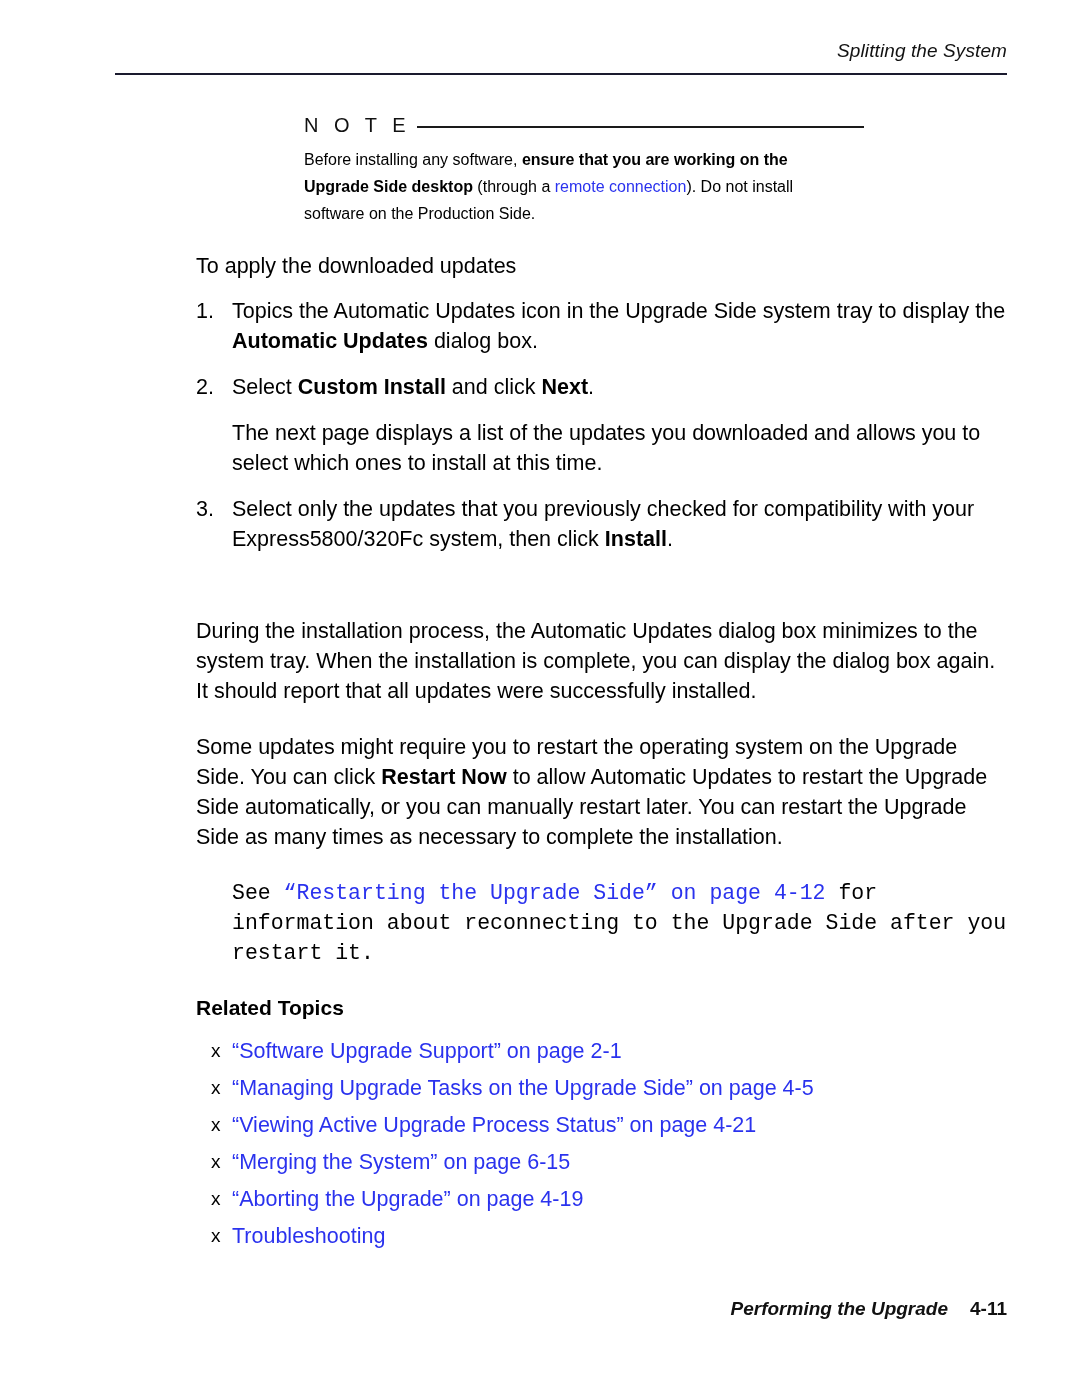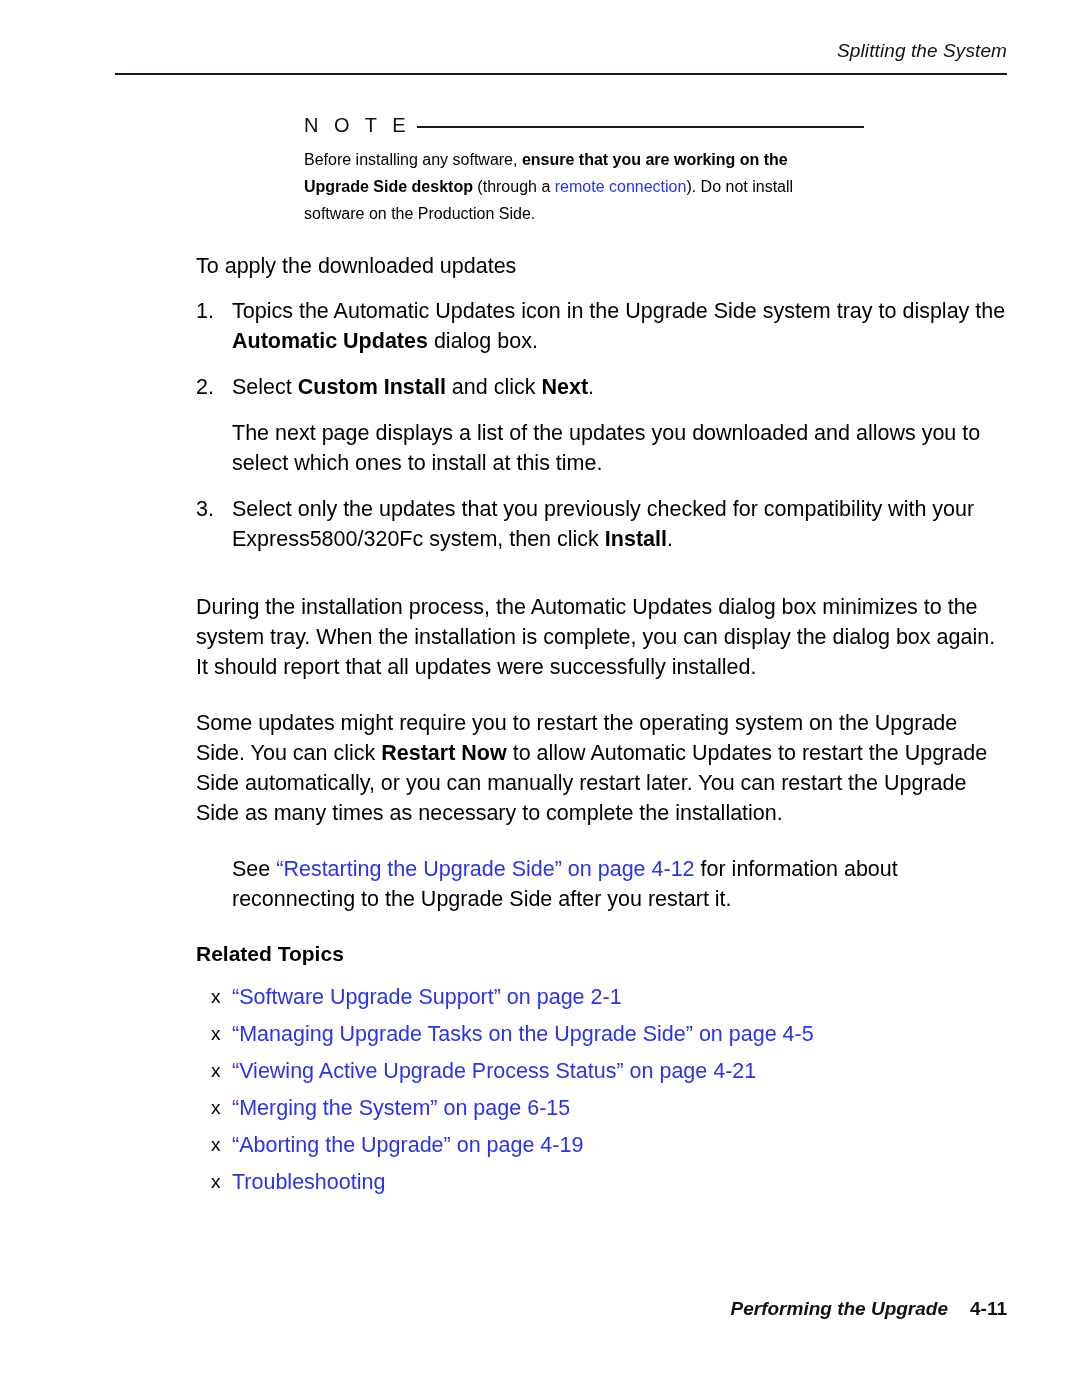--- a/index.html
+++ b/index.html
@@ -120,25 +120,27 @@
     margin-bottom: 16px;
     width: 780px;
   }
 
   
   .para {
     font-size: 21.5px;
     line-height: 30px;
     margin-bottom: 26px;
     width: 800px;
+    margin-top: 24px;
   }
   .para.indented {
     padding-left: 36px;
     width: 790px;
     margin-bottom: 22px;
+    font-family: Liberation Mono, monospace;
   }
 
   
   .topic-list {
     margin-top: 4px;
   }
   .topic-item {
     position: relative;
     padding-left: 36px;
     font-size: 21.5px;

